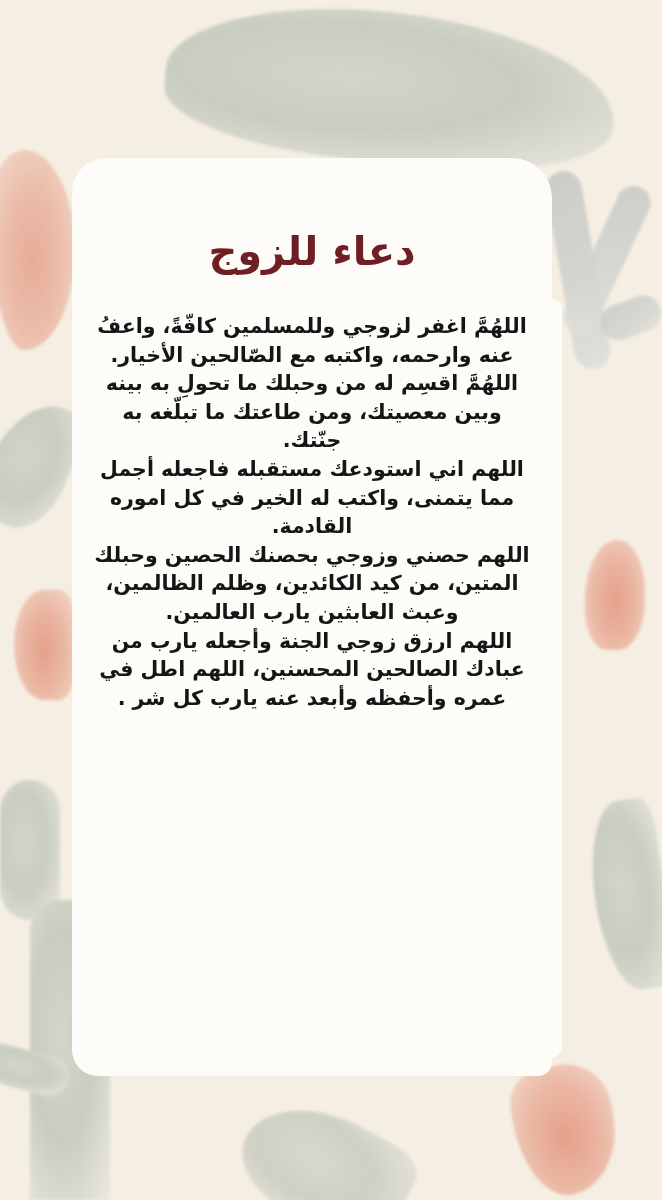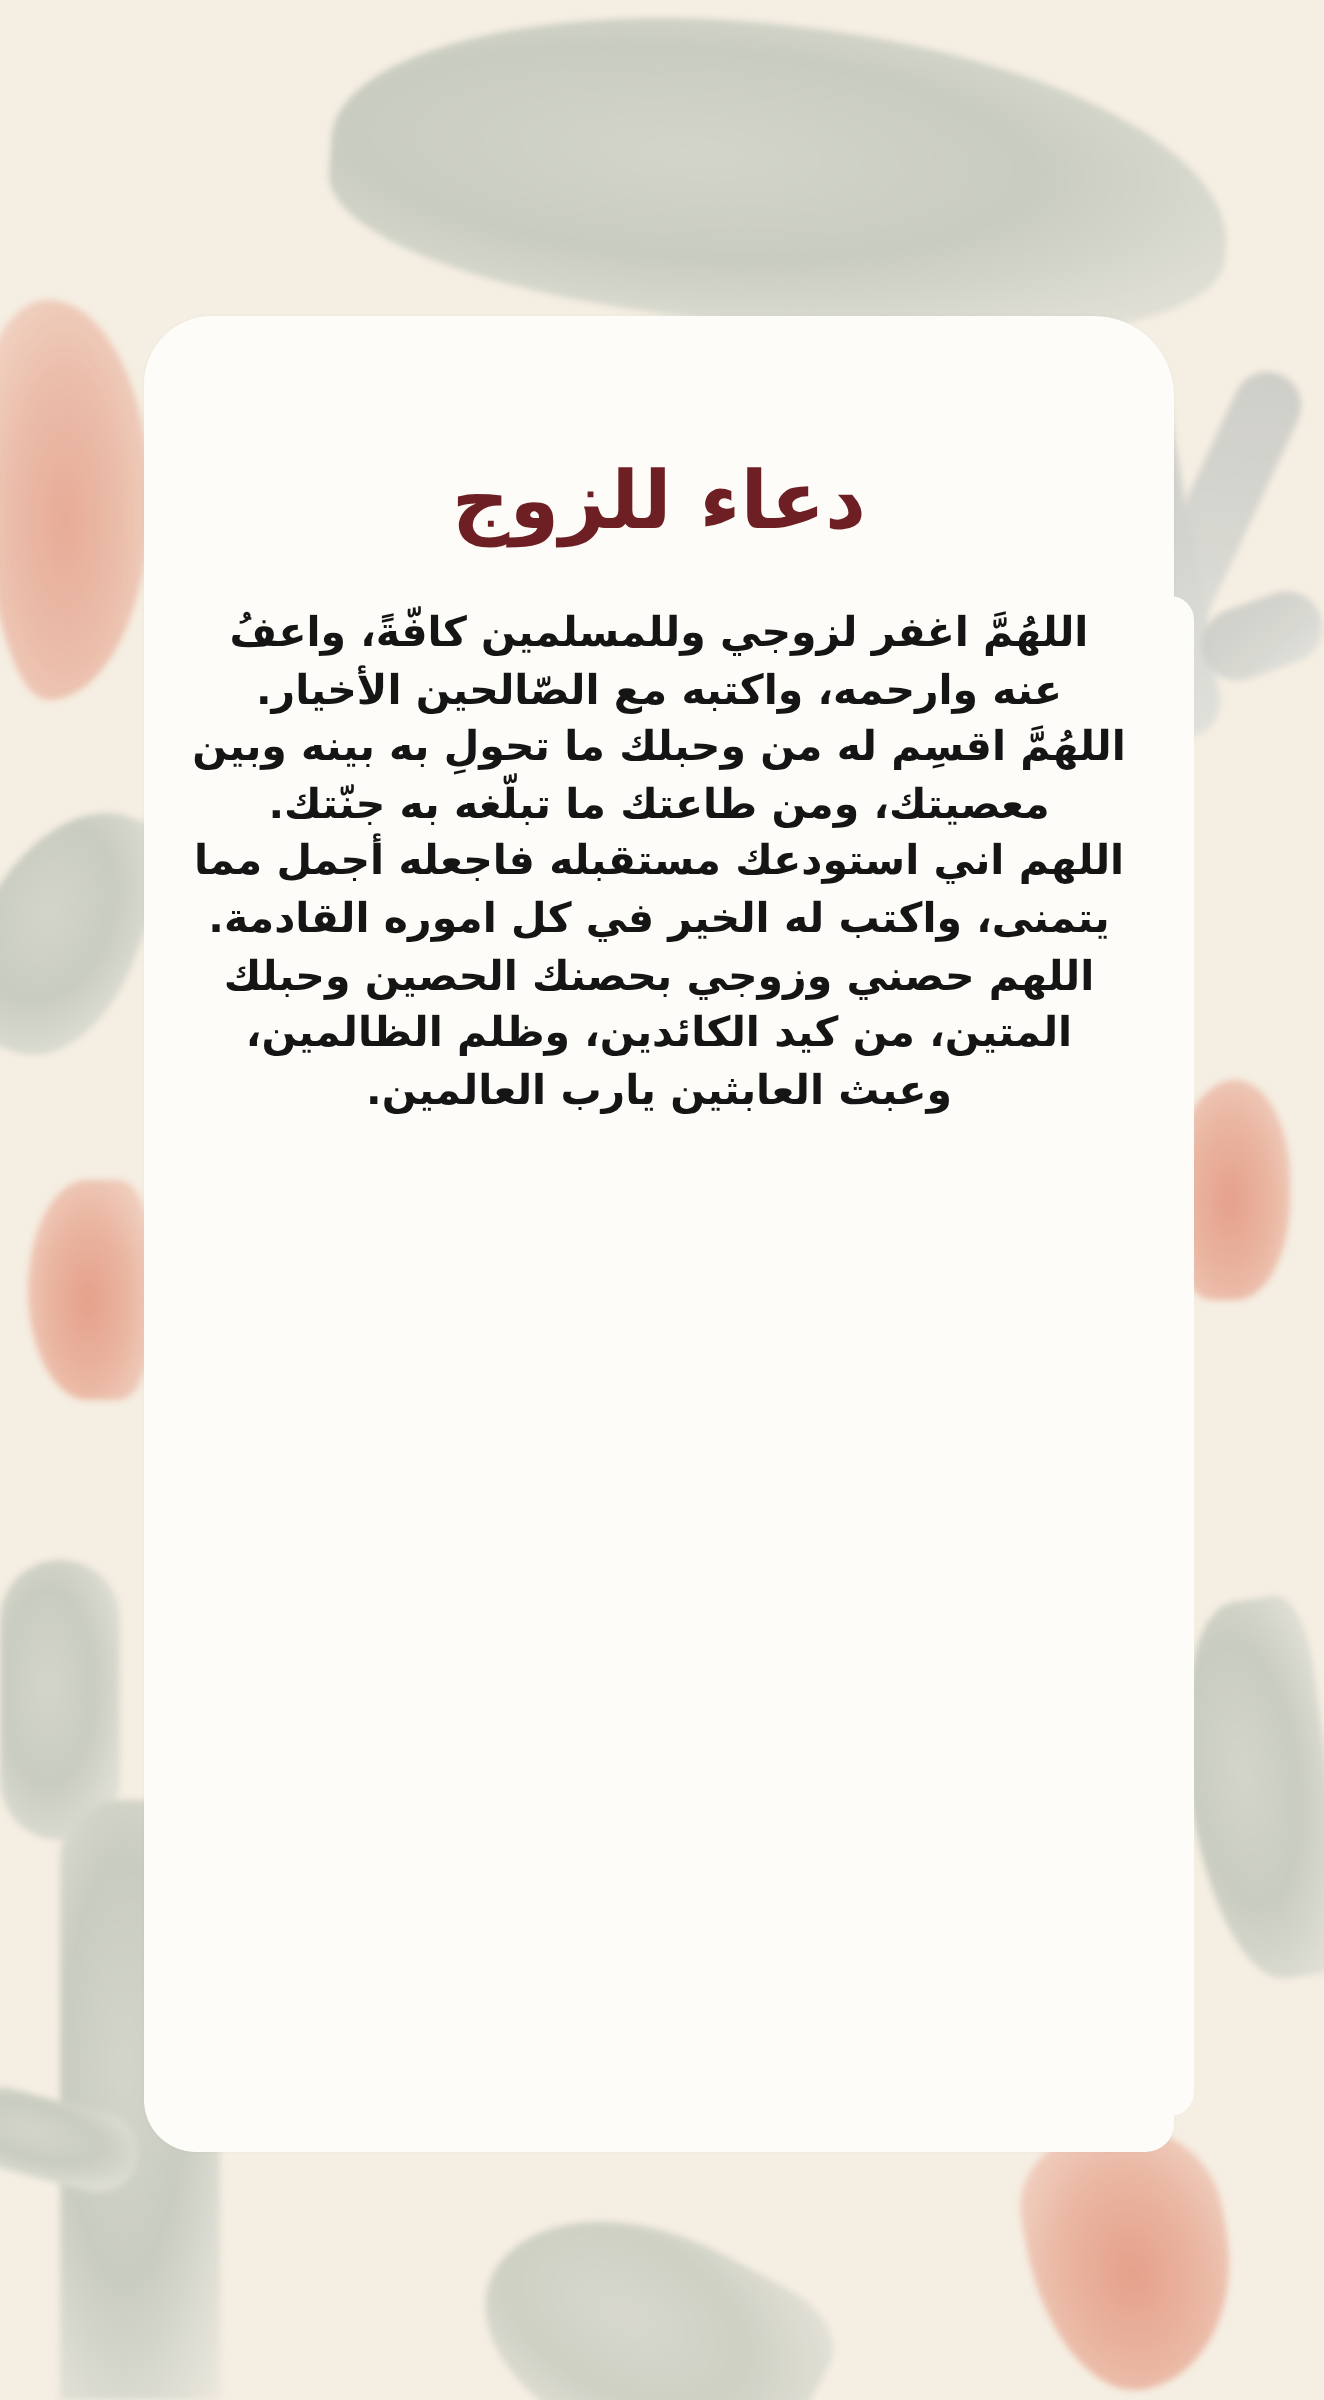--- a/index.html
+++ b/index.html
@@ -15,36 +15,35 @@
   .peach { background: radial-gradient(ellipse at 50% 55%, #e5a08a 0%, #eab7a3 50%, rgba(242,210,196,0.7) 100%); }
   .grey { background: linear-gradient(160deg, #c8c9c4 0%, #d3d4cf 60%, #dfe0db 100%); }
 
   .card {
     position: absolute;
     left: 72px; top: 158px;
     width: 480px; height: 918px;
     background: #fdfcf8;
     border-radius: 34px 40px 14px 26px;
     box-shadow: 0 0 2px rgba(0,0,0,0.03);
-    padding-left: 35px;
   }
   .card .rough-r {
     position: absolute; right: -10px; top: 140px; width: 24px; height: 760px;
     background: #fdfcf8; border-radius: 12px;
   }
   .title {
     position: absolute; left: 0; right: 0; top: 70px;
     text-align: center;
     color: #6d1f24;
     font-size: 40px; font-weight: bold;
     direction: rtl;
     letter-spacing: 0.5px;
   }
   .body-text {
-    position: absolute; left: 22px; right: 22px; top: 144px;
+    position: absolute; left: 22px; right: 22px; top: 154px;
     direction: rtl; text-align: center;
     color: #151515;
     font-size: 20.5px; font-weight: bold;
     line-height: 28.6px;
   }
   .para { margin: 0; }
 </style>
 </head>
 <body>
 
@@ -76,14 +75,15 @@
 </div>
 
 <div class="card">
   <div class="rough-r"></div>
   <div class="title">دعاء للزوج</div>
   <div class="body-text">
     <p class="para">اللهُمَّ اغفر لزوجي وللمسلمين كافّةً، واعفُ عنه وارحمه، واكتبه مع الصّالحين الأخيار.</p>
     <p class="para">اللهُمَّ اقسِم له من وحبلك ما تحولِ به بينه وبين معصيتك، ومن طاعتك ما تبلّغه به جنّتك.</p>
     <p class="para">اللهم اني استودعك مستقبله فاجعله أجمل مما يتمنى، واكتب له الخير في كل اموره القادمة.</p>
     <p class="para">اللهم حصني وزوجي بحصنك الحصين وحبلك المتين، من كيد الكائدين، وظلم الظالمين، وعبث العابثين يارب العالمين.</p>
+    <p class="para">اللهم ارزق زوجي الجنة وأجعله يارب من عبادك الصالحين المحسنين، اللهم اطل في عمره وأحفظه وأبعد عنه يارب كل شر .</p>
   </div>
 </div>
 
 </body></html>

